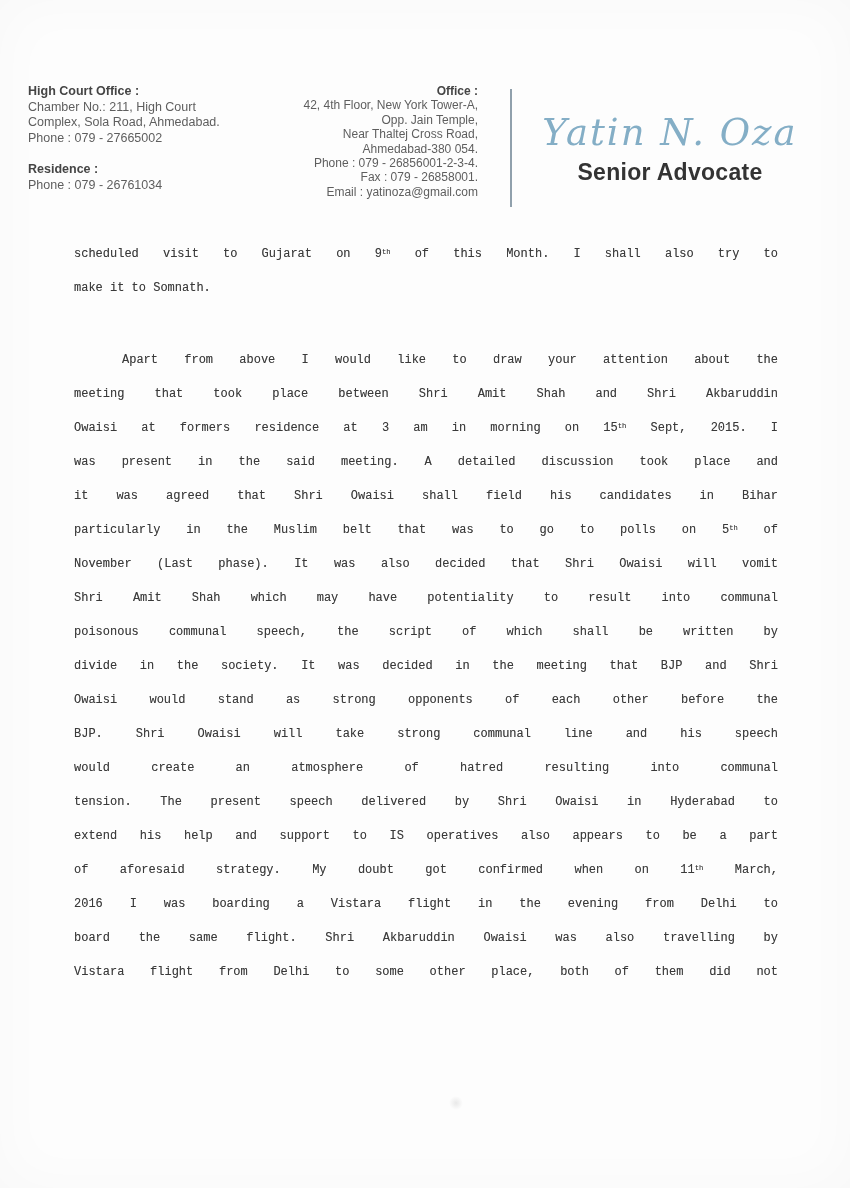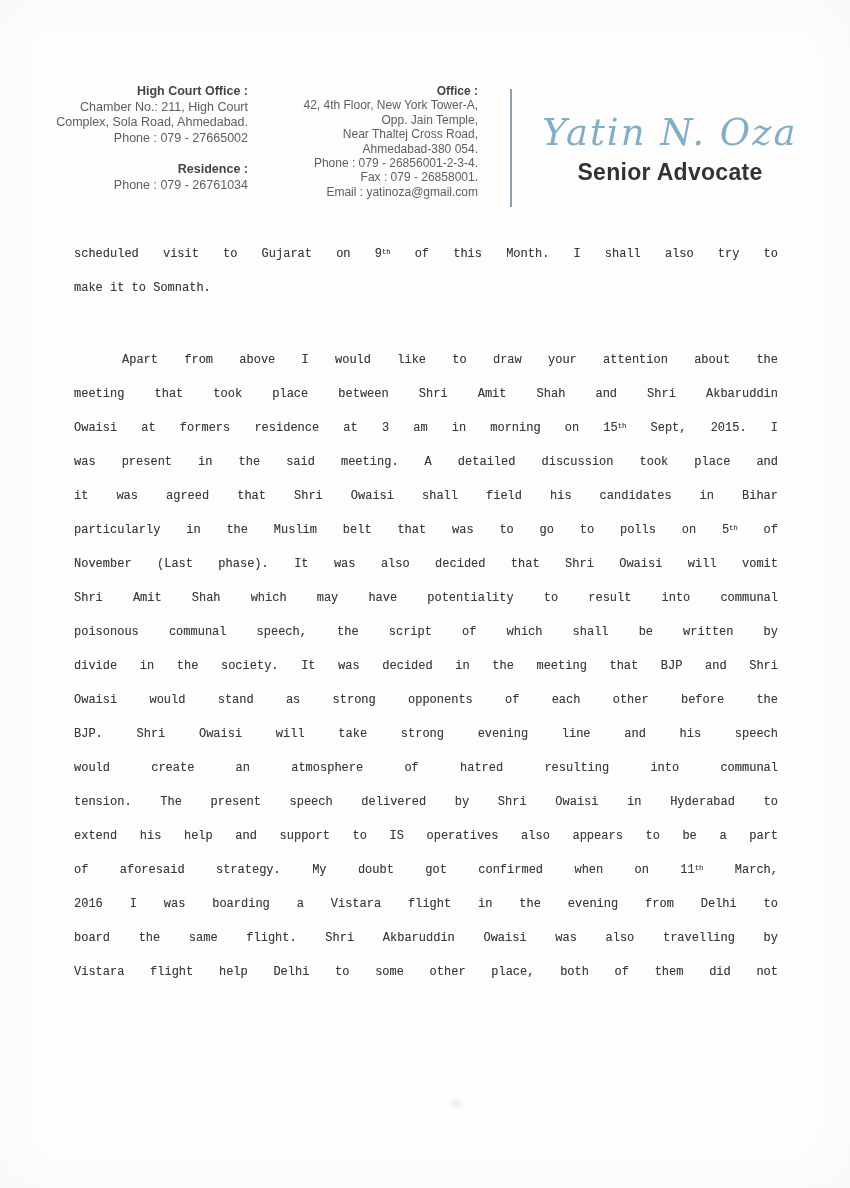--- a/index.html
+++ b/index.html
@@ -16,21 +16,20 @@
     font-family: "Liberation Sans", sans-serif;
     box-shadow: inset 0 0 60px rgba(0,0,0,0.025);
   }
 
   
   .lh-left {
     position: absolute;
     left: 28px;
     top: 84px;
     width: 220px;
-    text-align: right;
     color: var(--header-text, #5e5e5e);
     font-size: 12.5px;
     line-height: 15.5px;
   }
   .lh-mid {
     position: absolute;
     left: 288px;
     top: 84px;
     width: 190px;
     text-align: right;
@@ -167,26 +166,26 @@
         <div class="bline just">meeting that took place between Shri Amit Shah and Shri Akbaruddin</div>
         <div class="bline just">Owaisi at formers residence at 3 am in morning on 15<sup>th</sup> Sept, 2015. I</div>
         <div class="bline just">was present in the said meeting. A detailed discussion took place and</div>
         <div class="bline just">it was agreed that Shri Owaisi shall field his candidates in Bihar</div>
         <div class="bline just">particularly in the Muslim belt that was to go to polls on 5<sup>th</sup> of</div>
         <div class="bline just">November (Last phase). It was also decided that Shri Owaisi will vomit</div>
         <div class="bline just">Shri Amit Shah which may have potentiality to result into communal</div>
         <div class="bline just">poisonous communal speech, the script of which shall be written by</div>
         <div class="bline just">divide in the society. It was decided in the meeting that BJP and Shri</div>
         <div class="bline just">Owaisi would stand as strong opponents of each other before the</div>
-        <div class="bline just">BJP. Shri Owaisi will take strong evening line and his speech</div>
+        <div class="bline just">BJP. Shri Owaisi will take strong communal line and his speech</div>
         <div class="bline just">would create an atmosphere of hatred resulting into communal</div>
         <div class="bline just">tension. The present speech delivered by Shri Owaisi in Hyderabad to</div>
         <div class="bline just">extend his help and support to IS operatives also appears to be a part</div>
         <div class="bline just">of aforesaid strategy. My doubt got confirmed when on 11<sup>th</sup> March,</div>
         <div class="bline just">2016 I was boarding a Vistara flight in the evening from Delhi to</div>
         <div class="bline just">board the same flight. Shri Akbaruddin Owaisi was also travelling by</div>
-        <div class="bline just">Vistara flight help Delhi to some other place, both of them did not</div>
+        <div class="bline just">Vistara flight from Delhi to some other place, both of them did not</div>
       </div>
     </main>
 
   <div class="artifact"></div>
 
 </div>
 
 </body></html>

